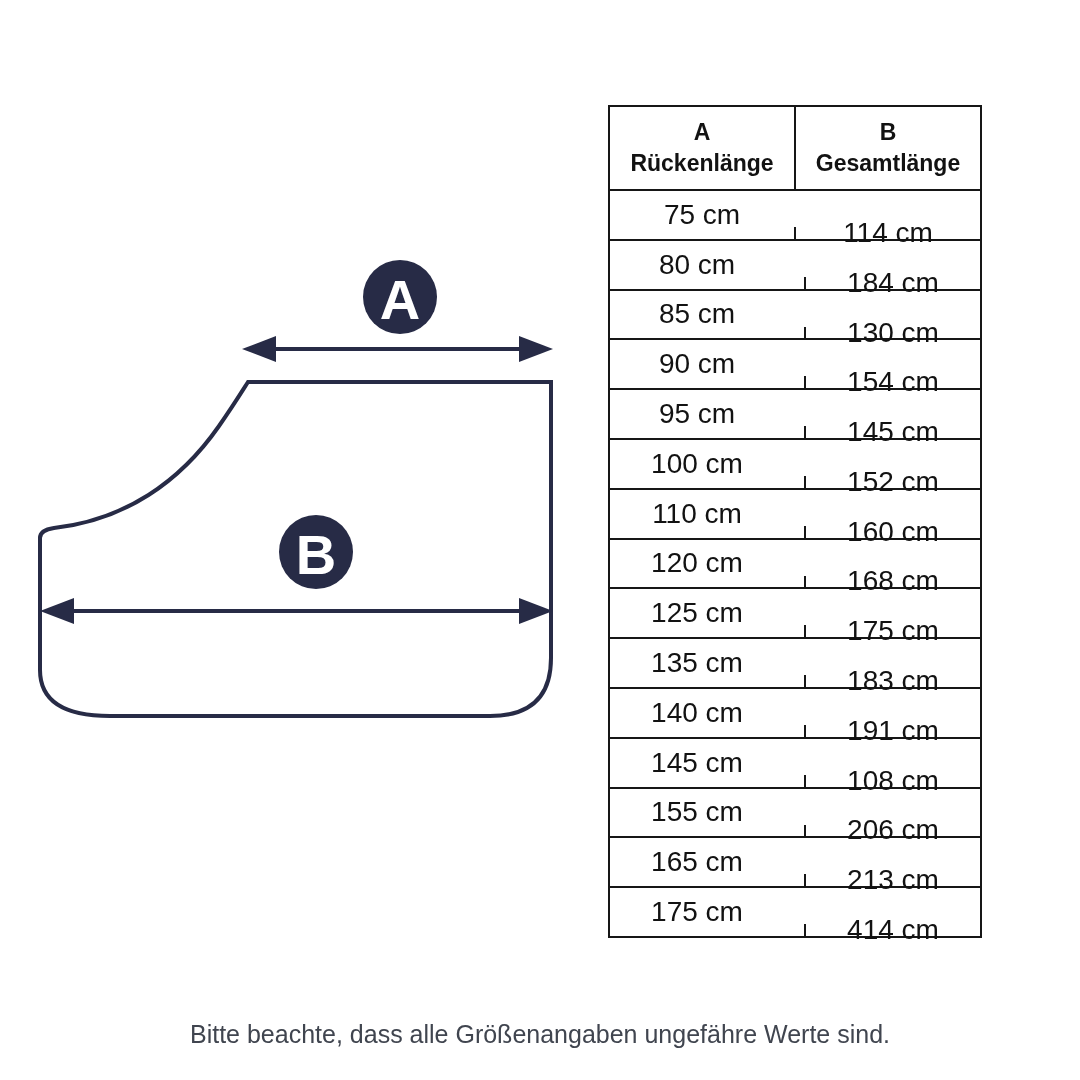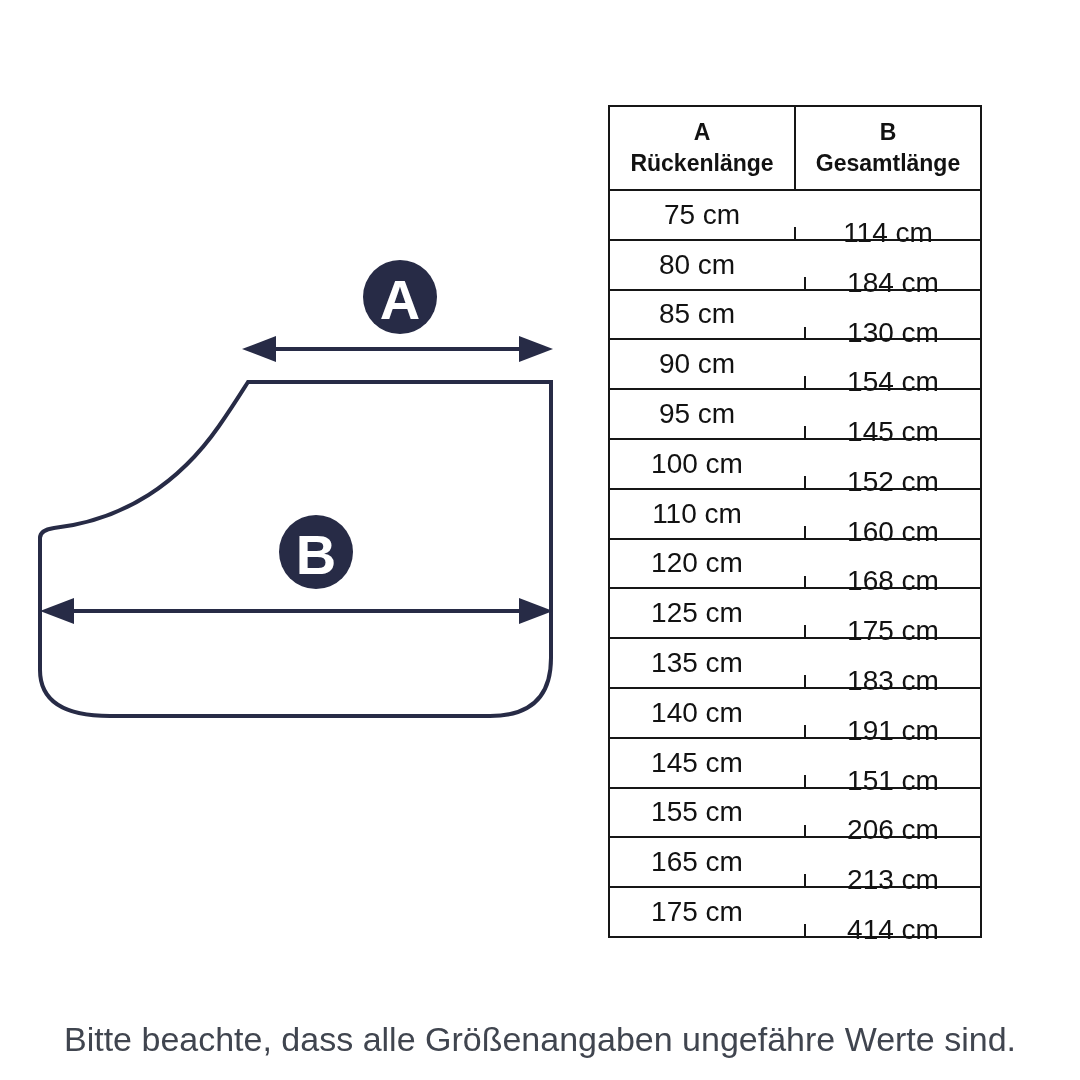--- a/index.html
+++ b/index.html
@@ -69,21 +69,21 @@
     font-size: 28px;
   }
   .cell + .cell { border-left: 2px solid #161616; margin-top: 36px; }
 
   
   .footer-note {
     position: absolute;
     left: 0; top: 1020px;
     width: 1080px;
     text-align: center;
-    font-size: 34px;
+    font-size: 25px;
     color: #40454f;
   }
 </style>
 </head>
 <body>
 
 <div class="canvas">
 
   <svg class="diagram-svg" viewBox="0 0 600 520">
 
@@ -173,21 +173,21 @@
         <div class="row">
           <div class="cell">135 cm</div>
           <div class="cell">183 cm</div>
         </div>
         <div class="row">
           <div class="cell">140 cm</div>
           <div class="cell">191 cm</div>
         </div>
         <div class="row">
           <div class="cell">145 cm</div>
-          <div class="cell">151 cm</div>
+          <div class="cell">108 cm</div>
         </div>
         <div class="row">
           <div class="cell">155 cm</div>
           <div class="cell">206 cm</div>
         </div>
         <div class="row">
           <div class="cell">165 cm</div>
           <div class="cell">213 cm</div>
         </div>
         <div class="row">

